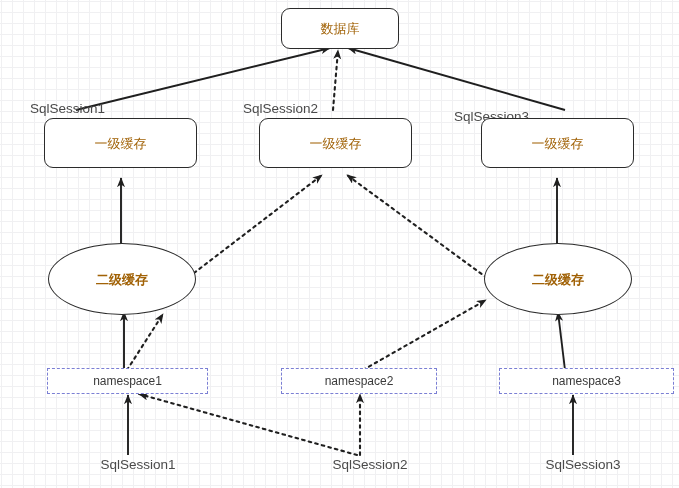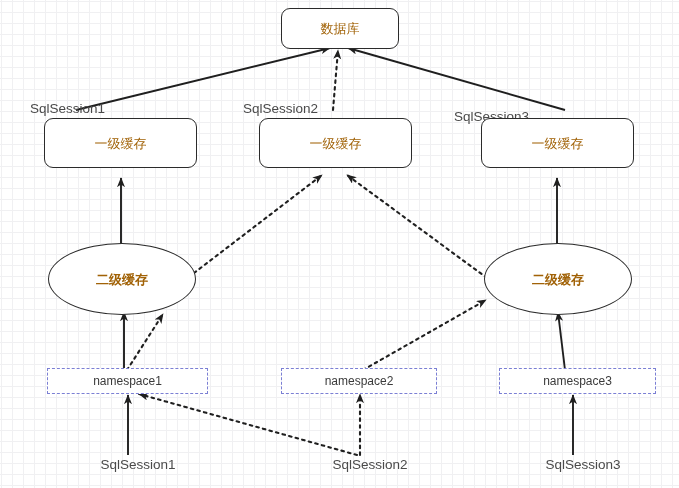--- a/index.html
+++ b/index.html
@@ -128,21 +128,21 @@
   <div class="node ellipse" style="left:484px; top:243px; width:148px; height:72px;">
     <span>二级缓存</span>
   </div>
 
   <div class="node nsbox" style="left:47px; top:368px; width:161px; height:26px;">
     <span>namespace1</span>
   </div>
   <div class="node nsbox" style="left:281px; top:368px; width:156px; height:26px;">
     <span>namespace2</span>
   </div>
-  <div class="node nsbox" style="left:499px; top:368px; width:157px; height:26px;">
+  <div class="node nsbox" style="left:499px; top:368px; width:175px; height:26px;">
     <span>namespace3</span>
   </div>
 
   <div class="node plain" style="left:88px; top:456px; width:100px; height:18px;">
     <span>SqlSession1</span>
   </div>
   <div class="node plain" style="left:320px; top:456px; width:100px; height:18px;">
     <span>SqlSession2</span>
   </div>
   <div class="node plain" style="left:533px; top:456px; width:100px; height:18px;">

